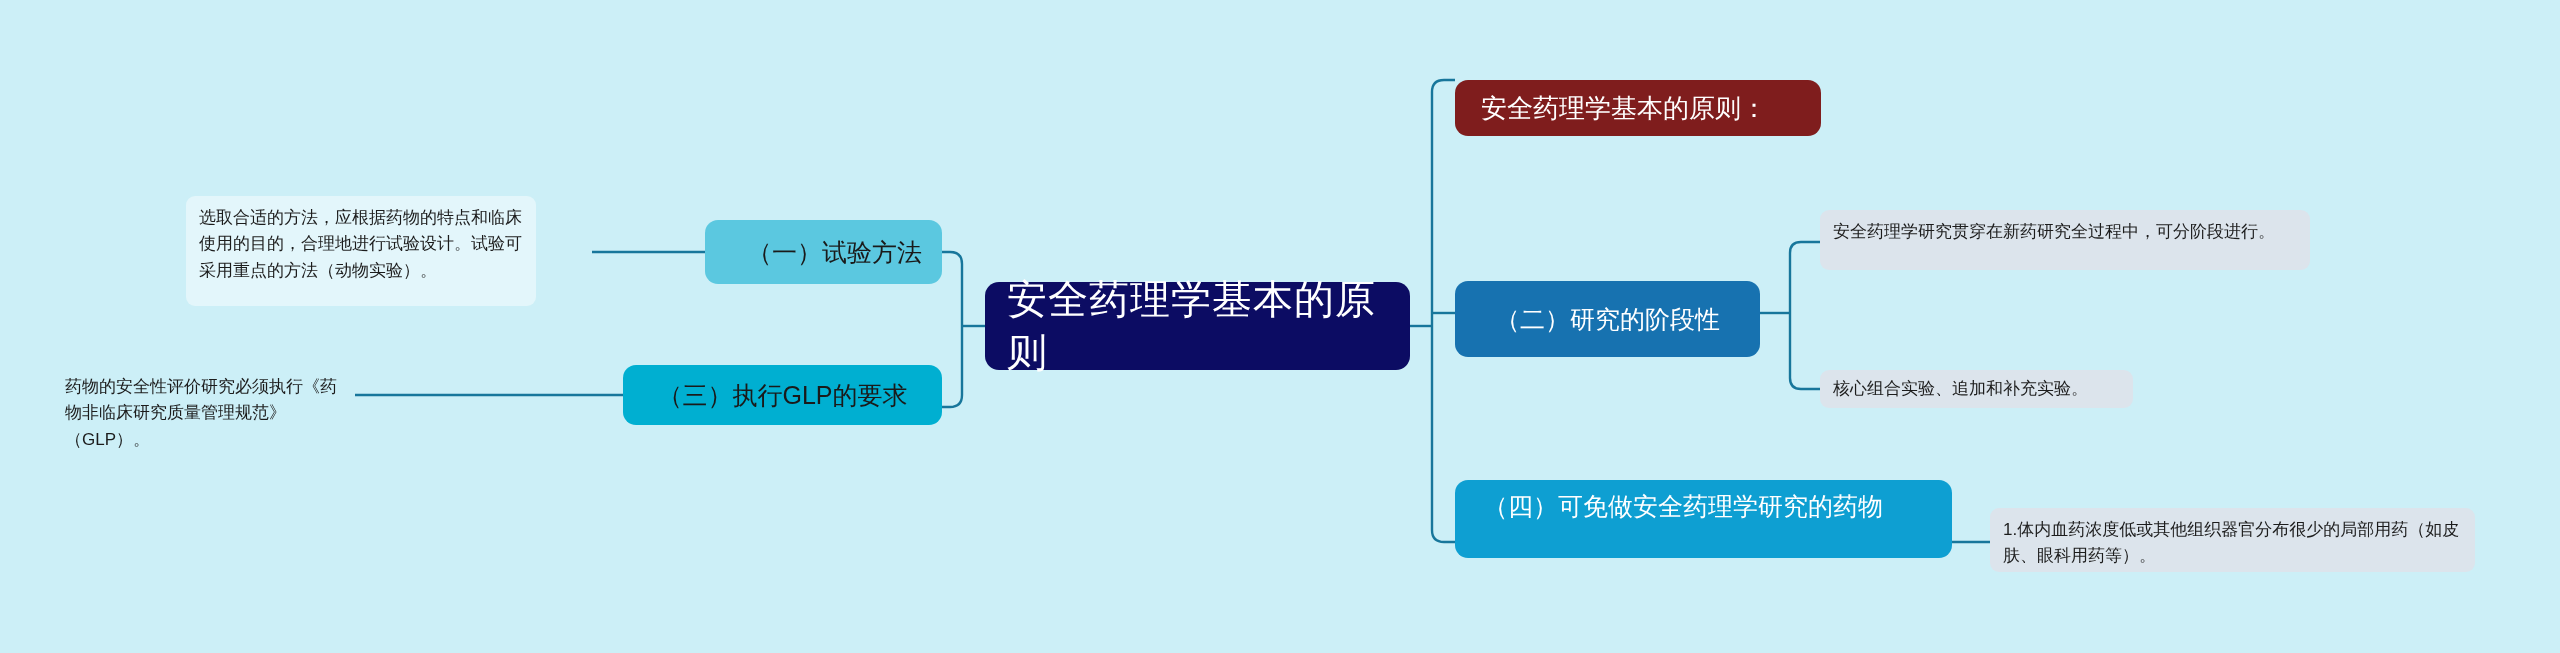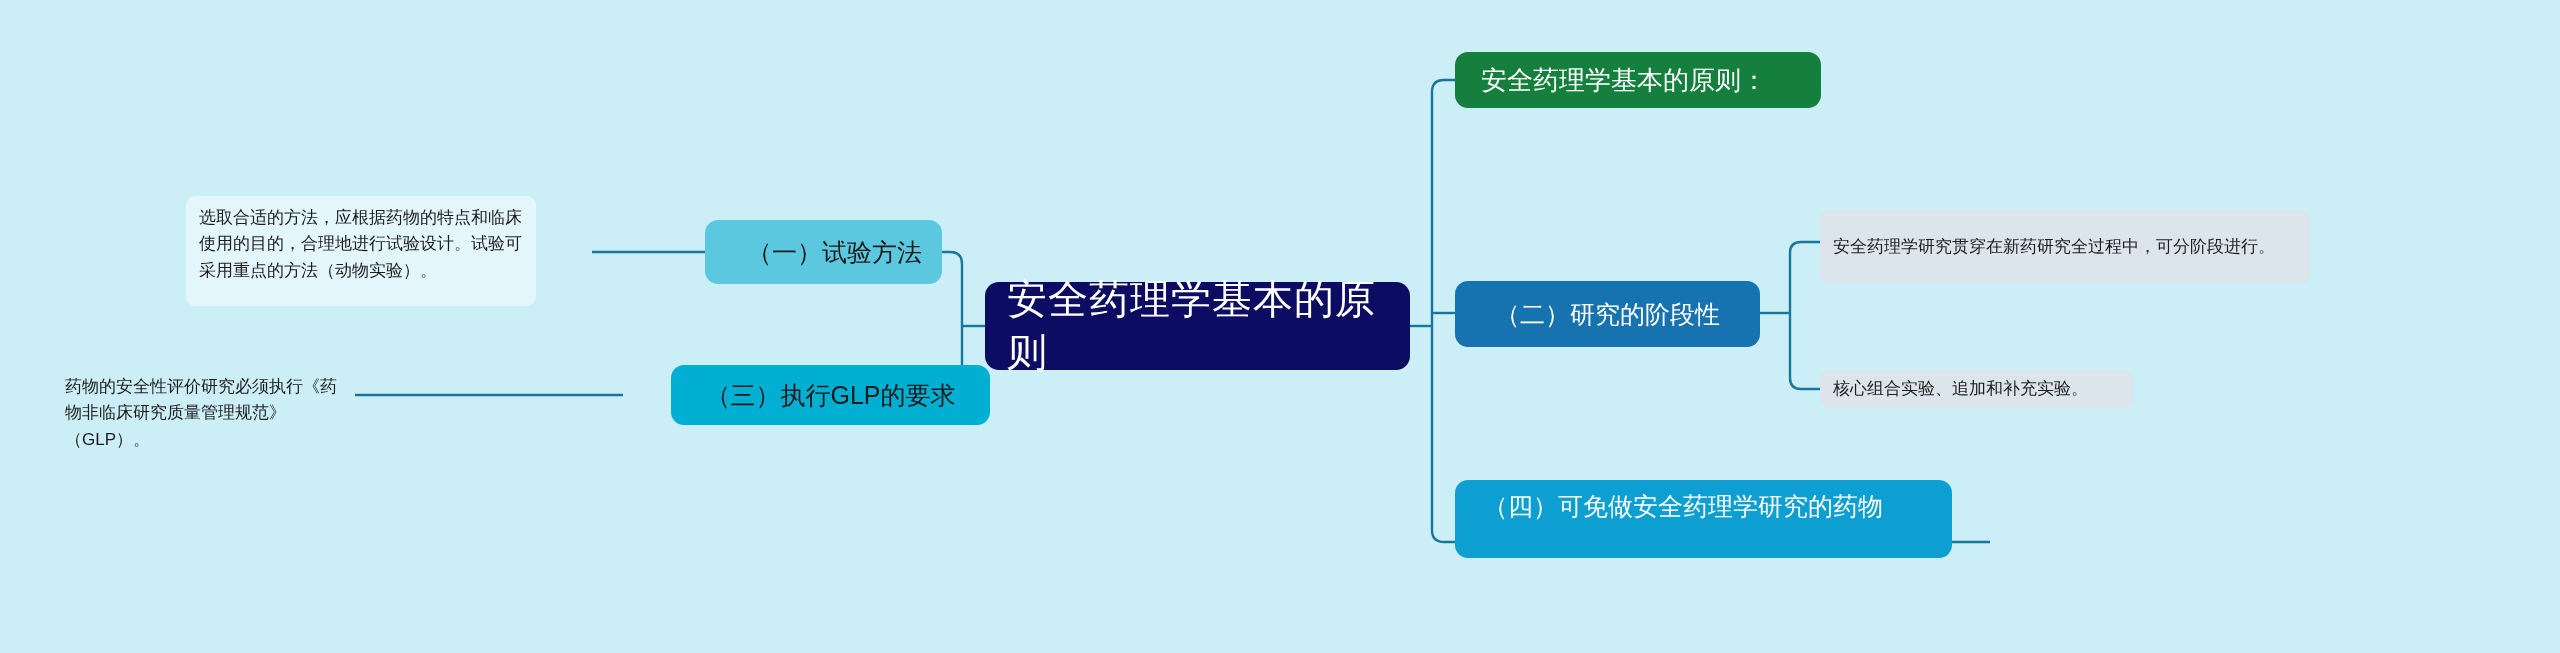--- a/index.html
+++ b/index.html
@@ -33,21 +33,21 @@
     border-radius: 14px;
     padding: 10px 22px;
     letter-spacing: 1px;
     align-items: center;
   }
 
   
   .branch { color: #1A1A1A; font-size: 25px; padding: 8px 20px; border-radius: 13px; }
   .branch-l1 { background: #5BC8E0; }
   .branch-l2 { background: #00AFD1; }
-  .branch-r1 { background: #15803d; color: #FFFFFF; font-size: 26px; }
+  .branch-r1 { background: #7f1d1d; color: #FFFFFF; font-size: 26px; margin-top: 28px; }
   .branch-r2 { background: #1772B0; color: #FFFFFF; }
   .branch-r3 { background: #0E9FD2; color: #FFFFFF; }
 
   
   .leaf {
     color: #1C1C1C;
     font-size: 17px;
     padding: 9px 13px;
     border-radius: 9px;
     align-items: flex-start;
@@ -101,42 +101,45 @@
   </div>
 
   <div class="node branch branch-l1" style="left:705px; top:220px; width:237px; height:64px; justify-content:flex-end;">
     <span>（一）试验方法</span>
   </div>
 
   <div class="node leaf leaf-pale" style="left:186px; top:196px; width:350px; height:110px;">
     <span>选取合适的方法，应根据药物的特点和临床使用的目的，合理地进行试验设计。试验可采用重点的方法（动物实验）。</span>
   </div>
 
-  <div class="node branch branch-l2" style="left:623px; top:365px; width:319px; height:60px; justify-content:center;margin-left:48px;">
+  <div class="node branch branch-l2" style="left:623px; top:365px; width:319px; height:60px; justify-content:center;">
     <span>（三）执行GLP的要求</span>
   </div>
 
   <div class="node leaf leaf-plain" style="left:52px; top:365px; width:303px; height:62px;">
     <span>药物的安全性评价研究必须执行《药物非临床研究质量管理规范》（GLP）。</span>
   </div>
 
   <div class="node branch branch-r1" style="left:1455px; top:52px; width:366px; height:56px; padding-left:26px;">
     <span>安全药理学基本的原则：</span>
   </div>
 
-  <div class="node branch branch-r2" style="left:1455px; top:281px; width:305px; height:66px; justify-content:center;">
+  <div class="node branch branch-r2" style="left:1455px; top:281px; width:305px; height:76px; justify-content:center;">
     <span>（二）研究的阶段性</span>
   </div>
 
-  <div class="node leaf leaf-grey" style="left:1820px; top:210px; width:490px; height:74px;align-items:center;">
+  <div class="node leaf leaf-grey" style="left:1820px; top:210px; width:490px; height:60px;">
     <span>安全药理学研究贯穿在新药研究全过程中，可分阶段进行。</span>
   </div>
 
   <div class="node leaf leaf-grey" style="left:1820px; top:370px; width:313px; height:38px; align-items:center;">
     <span>核心组合实验、追加和补充实验。</span>
   </div>
 
   <div class="node branch branch-r3" style="left:1455px; top:480px; width:497px; height:78px; padding-left:28px; align-items:flex-start; padding-top:10px;">
     <span>（四）可免做安全药理学研究的药物</span>
   </div>
 
+  <div class="node leaf leaf-grey" style="left:1990px; top:508px; width:485px; height:64px;">
+    <span>1.体内血药浓度低或其他组织器官分布很少的局部用药（如皮肤、眼科用药等）。</span>
+  </div>
 
 </div>
 
 </body></html>

